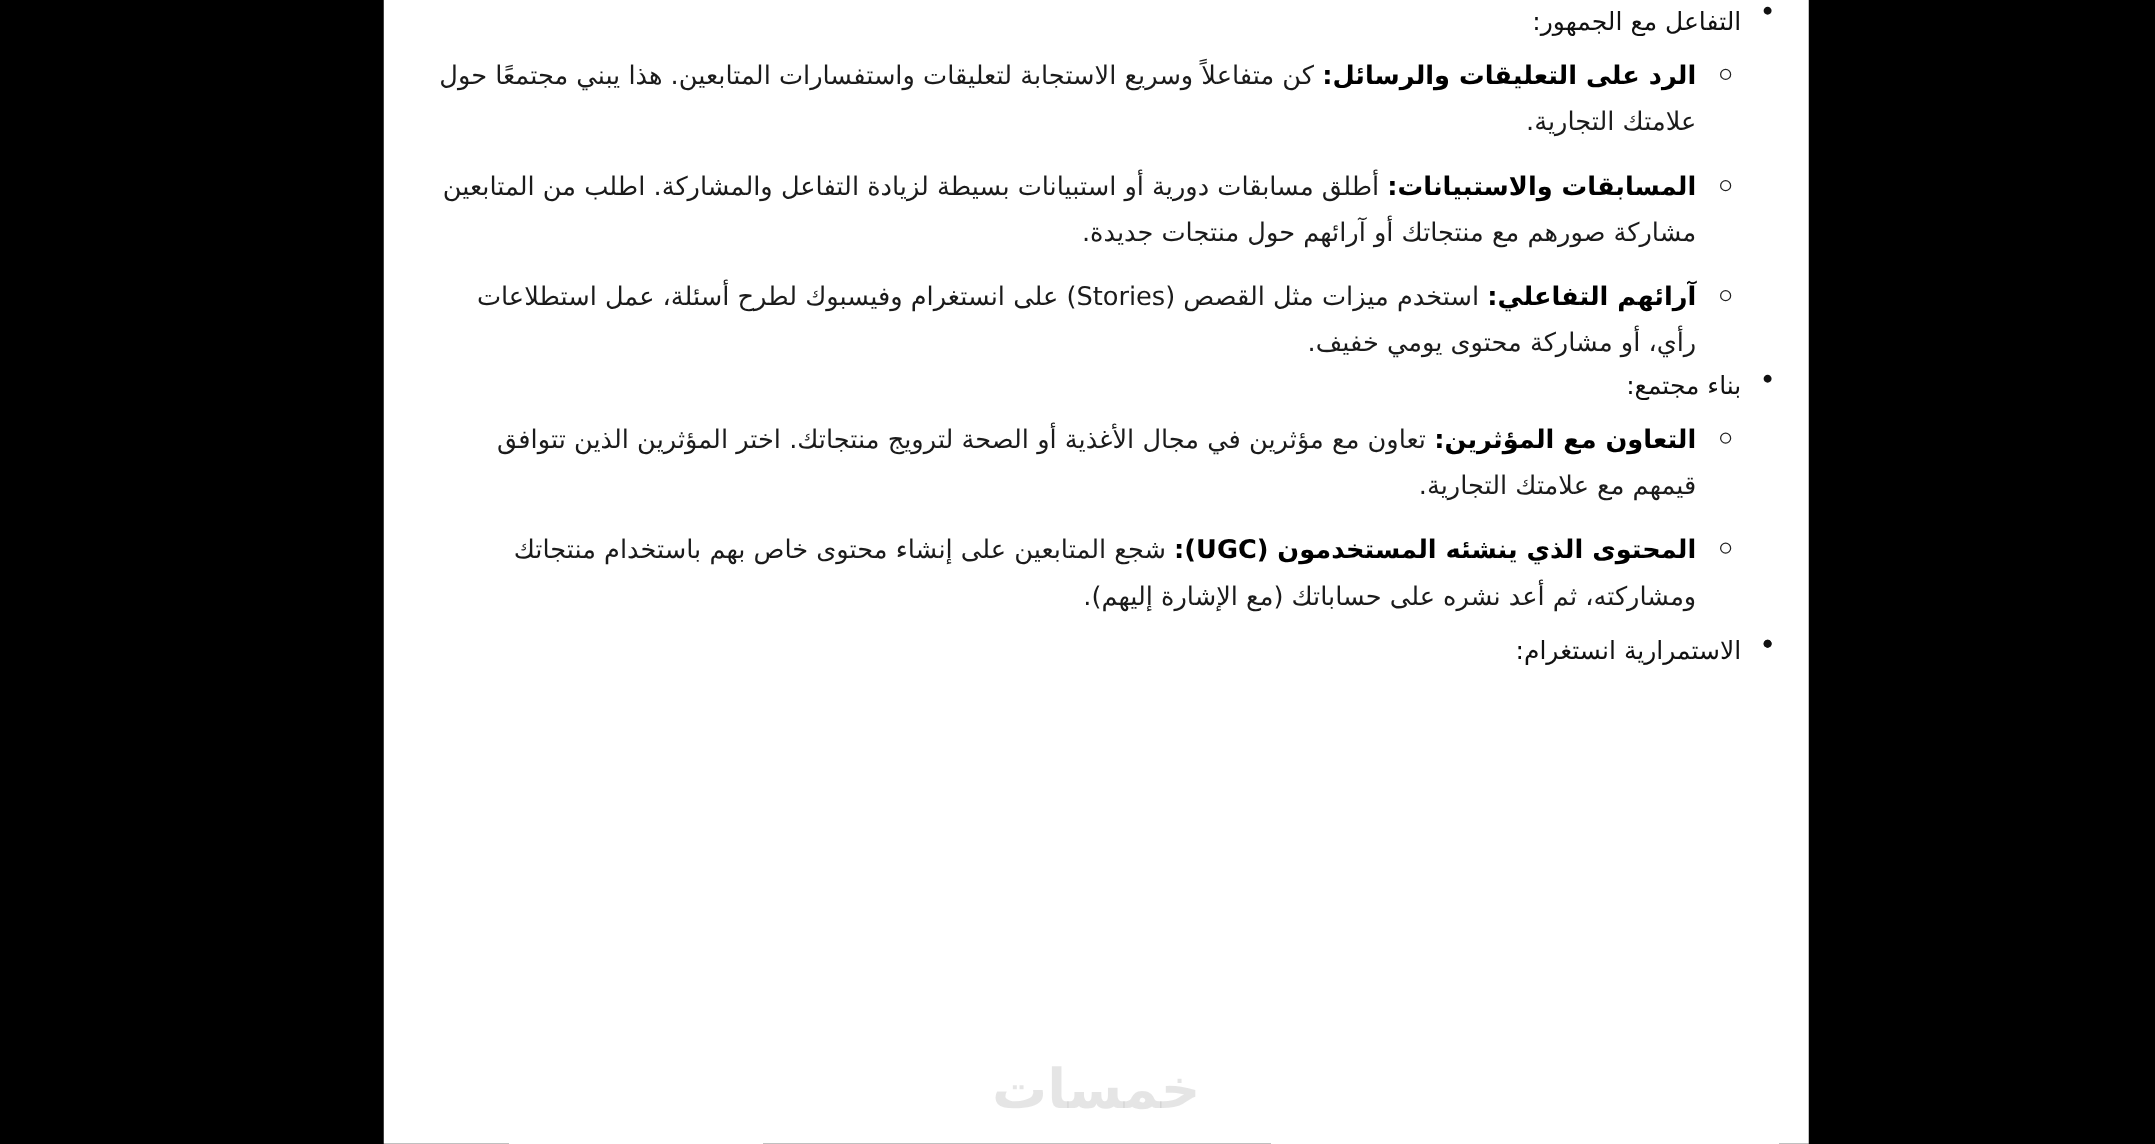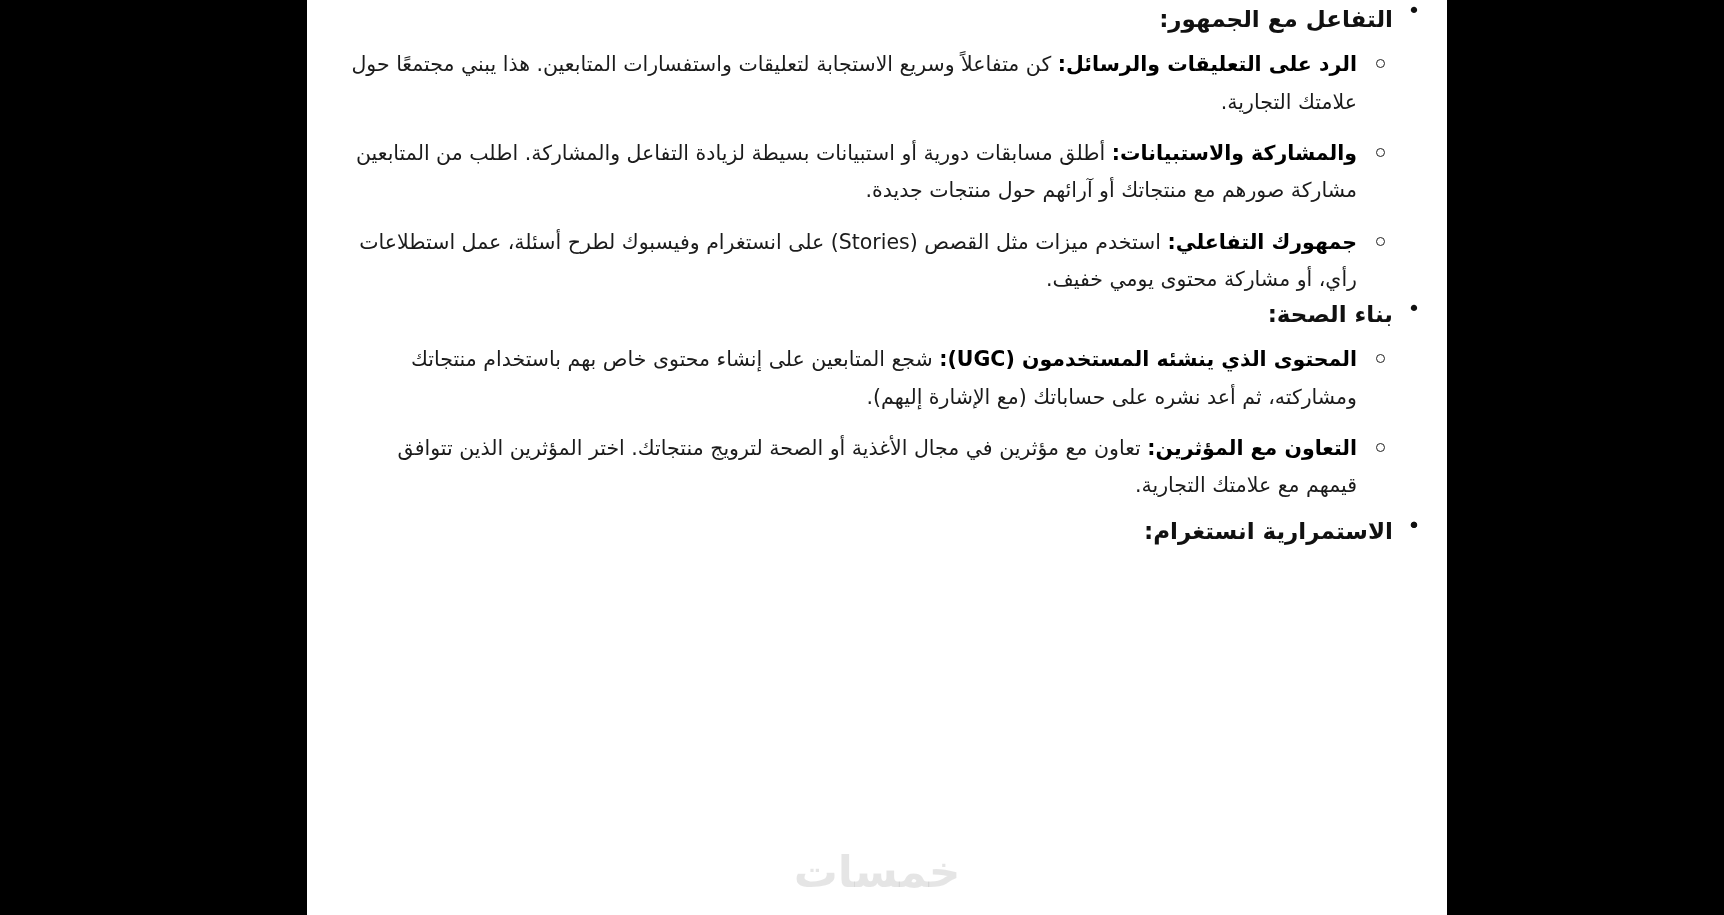--- a/index.html
+++ b/index.html
@@ -50,22 +50,22 @@
     position: absolute;
     right: 6px;
     top: 0;
     width: 14px;
     text-align: center;
     font-size: 22px;
     line-height: 1;
     color: #111111;
   }
   .heading {
-    font-size: 23px;
-    font-weight: bold;
+    font-size: 20px;
+    font-weight: normal;
     color: #111111;
     line-height: 1.45;
     margin: 0;
     padding: 0;
   }
   ul.level2 {
     list-style: none;
     margin: 10px 0 0 0;
     padding: 0;
   }
@@ -140,40 +140,40 @@
         <li class="bullet-item group first-group">
           <span class="marker">•</span>
           <div class="heading">التفاعل مع الجمهور:</div>
           <ul class="level2">
             <li class="sub-item">
               <span class="marker-circle"></span>
               <span class="sub-term">الرد على التعليقات والرسائل:</span><span> كن متفاعلاً وسريع الاستجابة لتعليقات واستفسارات المتابعين. هذا يبني مجتمعًا حول علامتك التجارية.</span>
             </li>
             <li class="sub-item">
               <span class="marker-circle"></span>
-              <span class="sub-term">والمشاركة والاستبيانات:</span><span> أطلق مسابقات دورية أو استبيانات بسيطة لزيادة التفاعل والمشاركة. اطلب من المتابعين مشاركة صورهم مع منتجاتك أو آرائهم حول منتجات جديدة.</span>
+              <span class="sub-term">المسابقات والاستبيانات:</span><span> أطلق مسابقات دورية أو استبيانات بسيطة لزيادة التفاعل والمشاركة. اطلب من المتابعين مشاركة صورهم مع منتجاتك أو آرائهم حول منتجات جديدة.</span>
             </li>
             <li class="sub-item">
               <span class="marker-circle"></span>
-              <span class="sub-term">جمهورك التفاعلي:</span><span> استخدم ميزات مثل القصص (Stories) على انستغرام وفيسبوك لطرح أسئلة، عمل استطلاعات رأي، أو مشاركة محتوى يومي خفيف.</span>
+              <span class="sub-term">آرائهم التفاعلي:</span><span> استخدم ميزات مثل القصص (Stories) على انستغرام وفيسبوك لطرح أسئلة، عمل استطلاعات رأي، أو مشاركة محتوى يومي خفيف.</span>
             </li>
           </ul>
         </li>
 
         <li class="bullet-item group">
           <span class="marker">•</span>
-          <div class="heading">بناء الصحة:</div>
+          <div class="heading">بناء مجتمع:</div>
           <ul class="level2">
             <li class="sub-item">
               <span class="marker-circle"></span>
-              <span class="sub-term">المحتوى الذي ينشئه المستخدمون (UGC):</span><span> شجع المتابعين على إنشاء محتوى خاص بهم باستخدام منتجاتك ومشاركته، ثم أعد نشره على حساباتك (مع الإشارة إليهم).</span>
+              <span class="sub-term">التعاون مع المؤثرين:</span><span> تعاون مع مؤثرين في مجال الأغذية أو الصحة لترويج منتجاتك. اختر المؤثرين الذين تتوافق قيمهم مع علامتك التجارية.</span>
             </li>
             <li class="sub-item">
               <span class="marker-circle"></span>
-              <span class="sub-term">التعاون مع المؤثرين:</span><span> تعاون مع مؤثرين في مجال الأغذية أو الصحة لترويج منتجاتك. اختر المؤثرين الذين تتوافق قيمهم مع علامتك التجارية.</span>
+              <span class="sub-term">المحتوى الذي ينشئه المستخدمون (UGC):</span><span> شجع المتابعين على إنشاء محتوى خاص بهم باستخدام منتجاتك ومشاركته، ثم أعد نشره على حساباتك (مع الإشارة إليهم).</span>
             </li>
           </ul>
         </li>
 
         <li class="bullet-item group">
           <span class="marker">•</span>
           <ul class="level2">
           </ul>
         </li>
 

